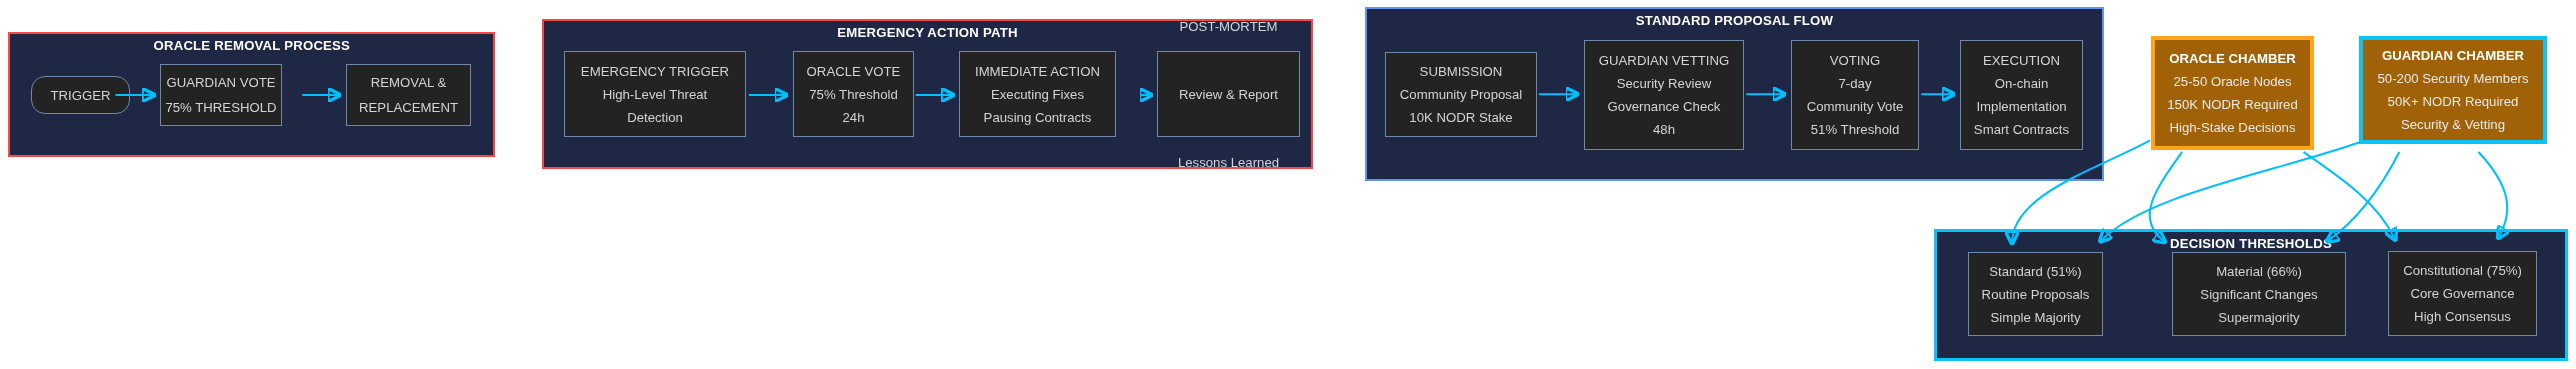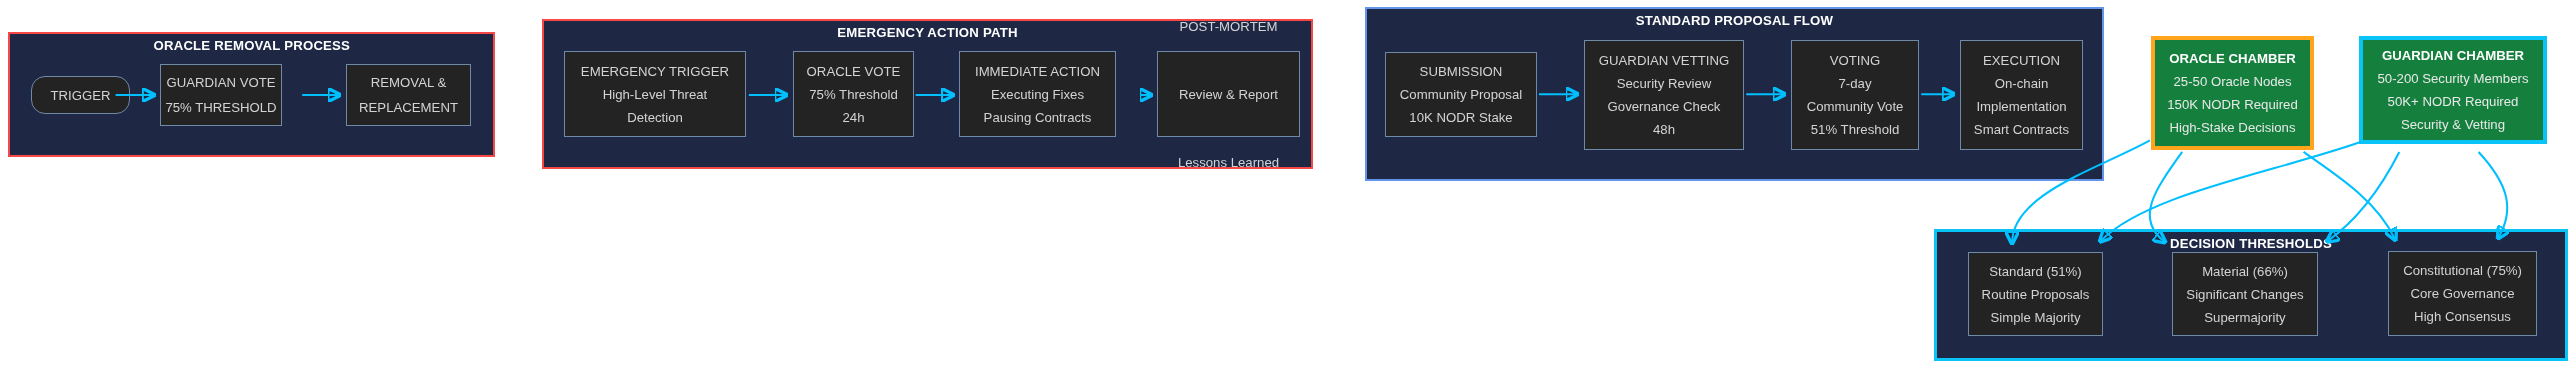--- a/index.html
+++ b/index.html
@@ -39,21 +39,21 @@
     align-items:center;
     text-align:center;
     color:#d3d3d3;
     font-size:13.2px;
   }
   .node .nl{line-height:23px;white-space:nowrap;}
   .node.size-a .nl{line-height:25px;}
   .chamber{
     position:absolute;
     box-sizing:border-box;
-    background:#15803d;
+    background:#a16207;
     display:flex;
     flex-direction:column;
     justify-content:center;
     align-items:center;
     text-align:center;
   }
   .chamber.orange-border{border:4.1px solid #ffa41b;}
   .chamber.cyan-border{border:4.1px solid #0bc4f7;}
   .chamber .ch-title{
     color:#ffffff;font-weight:bold;font-size:13.2px;line-height:23px;white-space:nowrap;
@@ -158,21 +158,21 @@
   </div>
 
   <div class="cluster cyan-border" style="left:1934px;top:229px;width:634px;height:132px;">
     <div class="cluster-title">DECISION THRESHOLDS</div>
   </div>
   <div class="node" style="left:1968px;top:252px;width:135px;height:84px;">
     <div class="nl">Standard (51%)</div>
     <div class="nl">Routine Proposals</div>
     <div class="nl">Simple Majority</div>
   </div>
-  <div class="node" style="left:2172px;top:252px;width:146px;height:84px;">
+  <div class="node" style="left:2172px;top:252px;width:174px;height:84px;">
     <div class="nl">Material (66%)</div>
     <div class="nl">Significant Changes</div>
     <div class="nl">Supermajority</div>
   </div>
   <div class="node" style="left:2388px;top:251px;width:149px;height:85px;">
     <div class="nl">Constitutional (75%)</div>
     <div class="nl">Core Governance</div>
     <div class="nl">High Consensus</div>
   </div>
 

